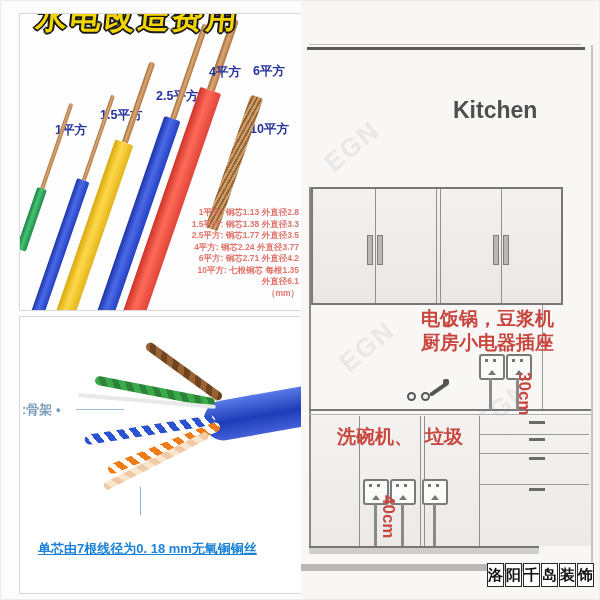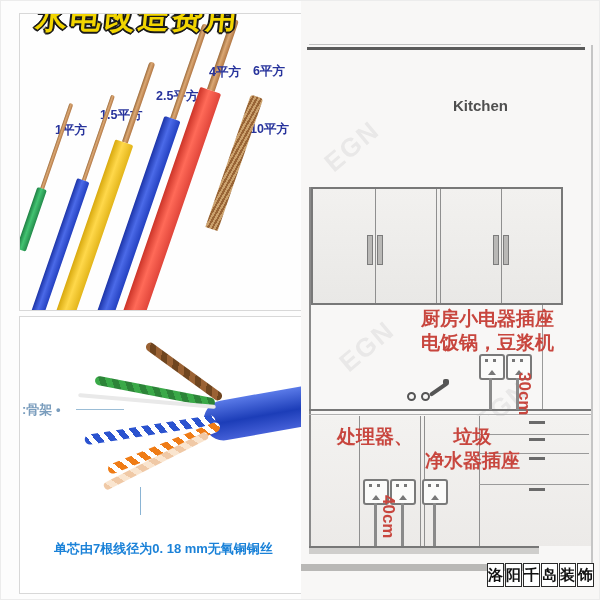--- a/index.html
+++ b/index.html
@@ -87,20 +87,30 @@
       <div class="cu strand" style="width:13px;height:140px;"></div>
     </div>
 
     <div class="wlabel" style="left:35px;top:72px;">1平方</div>
     <div class="wlabel" style="left:80px;top:57px;">1.5平方</div>
     <div class="wlabel" style="left:136px;top:38px;">2.5平方</div>
     <div class="wlabel" style="left:189px;top:14px;z-index:2;">4平方</div>
     <div class="wlabel" style="left:233px;top:13px;z-index:2;">6平方</div>
     <div class="wlabel" style="left:230px;top:71px;">10平方</div>
 
+    <div class="spec" style="z-index:4;">
+      <div>1平方: 铜芯1.13 外直径2.8</div>
+      <div>1.5平方: 铜芯1.38 外直径3.3</div>
+      <div>2.5平方: 铜芯1.77 外直径3.5</div>
+      <div>4平方: 铜芯2.24 外直径3.77</div>
+      <div>6平方: 铜芯2.71 外直径4.2</div>
+      <div>10平方: 七根铜芯 每根1.35</div>
+      <div>外直径6.1</div>
+      <div>（mm）</div>
+    </div>
   </div>
 
   <div id="lan-panel" class="abs">
 
     <div id="jacket" class="abs"></div>
 
     <div class="pair" style="left:118px;top:50px;width:92px;height:9px;transform:rotate(36deg);
          background:repeating-linear-gradient(60deg,#9a6234 0 6px,#6f451f 6px 12px);"></div>
     <div class="pair" style="left:74px;top:70px;width:122px;height:9px;transform:rotate(11deg);
          background:repeating-linear-gradient(60deg,#3aa948 0 6px,#2c8438 6px 12px);"></div>
@@ -111,57 +121,57 @@
          background:repeating-linear-gradient(60deg,#ef7c16 0 6px,#ffffff 6px 11px);"></div>
     <div class="pair" style="left:78px;top:140px;width:116px;height:8px;transform:rotate(-27deg);
          background:repeating-linear-gradient(60deg,#f0c9a6 0 6px,#fae5cf 6px 12px);"></div>
 
     <div class="abs callout" style="left:2px;top:84px;">
       <span>:</span><span>骨架 •</span>
     </div>
     <div class="abs" style="left:56px;top:92px;width:48px;height:1px;background:#9bbdd6;"></div>
     <div class="abs" style="left:120px;top:170px;width:1px;height:28px;background:#8ab4d4;"></div>
 
-    <div class="abs subline" style="left:34px;top:223px;">单芯由7根线径为0. 18 mm无氧铜铜丝</div>
+    <div class="abs subline" style="left:18px;top:223px;text-decoration:underline;">单芯由7根线径为0. 18 mm无氧铜铜丝</div>
   </div>
 
   <div id="kitchen-panel" class="abs">
 
     <div class="wm" style="left:20px;top:130px;">EGN</div>
     <div class="wm" style="left:160px;top:200px;">EGN</div>
     <div class="wm" style="left:35px;top:330px;">EGN</div>
     <div class="wm" style="left:170px;top:390px;">EGN</div>
     <div class="wm" style="left:60px;top:495px;">EGN</div>
 
     <div class="abs" style="left:8px;top:43px;width:272px;height:1px;background:#c0c0c0;"></div>
     <div class="abs" style="left:6px;top:46px;width:278px;height:3px;background:#5a5a5a;"></div>
     <div class="abs" style="left:290px;top:44px;width:2px;height:532px;background:#c5c5c5;"></div>
 
-    <div class="abs" style="left:152px;top:96px;font-size:15px;font-weight:bold;color:#4f4f4f;">Kitchen</div>
+    <div class="abs" style="left:152px;top:96px;font-size:23px;font-weight:bold;color:#4f4f4f;">Kitchen</div>
 
     <div class="abs" style="left:10px;top:186px;width:252px;height:118px;border:2px solid #787878;
          background:linear-gradient(#f2f1ef,#e9e8e6);box-sizing:border-box;">
       <div class="vdiv" style="left:62px;top:0;height:114px;"></div>
       <div class="vdiv" style="left:123px;top:0;height:114px;"></div>
       <div class="vdiv" style="left:127px;top:0;height:114px;"></div>
       <div class="vdiv" style="left:188px;top:0;height:114px;"></div>
       <div class="handle-v" style="left:54px;top:46px;"></div>
       <div class="handle-v" style="left:64px;top:46px;"></div>
       <div class="handle-v" style="left:180px;top:46px;"></div>
       <div class="handle-v" style="left:190px;top:46px;"></div>
     </div>
 
     <div class="abs" style="left:8px;top:186px;width:2px;height:367px;background:#8a8a8a;"></div>
     <div class="abs" style="left:241px;top:304px;width:1px;height:105px;background:#9a9a9a;"></div>
     <div class="abs" style="left:8px;top:408px;width:282px;height:2px;background:#777;"></div>
     <div class="abs" style="left:8px;top:413px;width:282px;height:1px;background:#b0b0b0;"></div>
 
     <div class="abs red note" style="left:120px;top:306px;width:172px;overflow:hidden;">
+      <div>电饭锅，豆浆机</div>
       <div>厨房小电器插座</div>
-      <div>电饭锅，豆浆机</div>
     </div>
 
     <div class="outlet" style="left:178px;top:353px;"></div>
     <div class="outlet" style="left:205px;top:353px;"></div>
     <div class="stem" style="left:188px;top:377px;height:32px;"></div>
     <div class="stem" style="left:215px;top:377px;height:32px;"></div>
     <div class="abs red dim" style="left:233px;top:371px;">30cm</div>
 
     <div class="abs" style="left:106px;top:391px;width:9px;height:9px;border:2px solid #555;border-radius:50%;box-sizing:border-box;"></div>
     <div class="abs" style="left:120px;top:391px;width:9px;height:9px;border:2px solid #555;border-radius:50%;box-sizing:border-box;"></div>
@@ -175,25 +185,24 @@
     <div class="vdiv" style="left:178px;top:415px;height:130px;"></div>
     <div class="drawer-line" style="top:433px;"></div>
     <div class="drawer-line" style="top:452px;"></div>
     <div class="drawer-line" style="top:483px;"></div>
     <div class="drawer-handle" style="left:228px;top:420px;"></div>
     <div class="drawer-handle" style="left:228px;top:437px;"></div>
     <div class="drawer-handle" style="left:228px;top:456px;"></div>
     <div class="drawer-handle" style="left:228px;top:487px;"></div>
 
     <div class="abs red note" style="left:36px;top:424px;">
-      <div>处理器、</div>
-    </div>
-    <div class="abs red note" style="left:124px;top:424px;text-align:center;">
+      <div>洗碗机、</div>
+    </div>
+    <div class="abs red note" style="left:124px;top:424px;">
       <div>垃圾</div>
-      <div>净水器插座</div>
     </div>
 
     <div class="outlet" style="left:62px;top:478px;"></div>
     <div class="outlet" style="left:89px;top:478px;"></div>
     <div class="outlet" style="left:121px;top:478px;"></div>
     <div class="stem" style="left:73px;top:502px;height:43px;"></div>
     <div class="stem" style="left:100px;top:502px;height:43px;"></div>
     <div class="stem" style="left:132px;top:502px;height:43px;"></div>
     <div class="abs red dim" style="left:97px;top:494px;z-index:3;">40cm</div>
 

